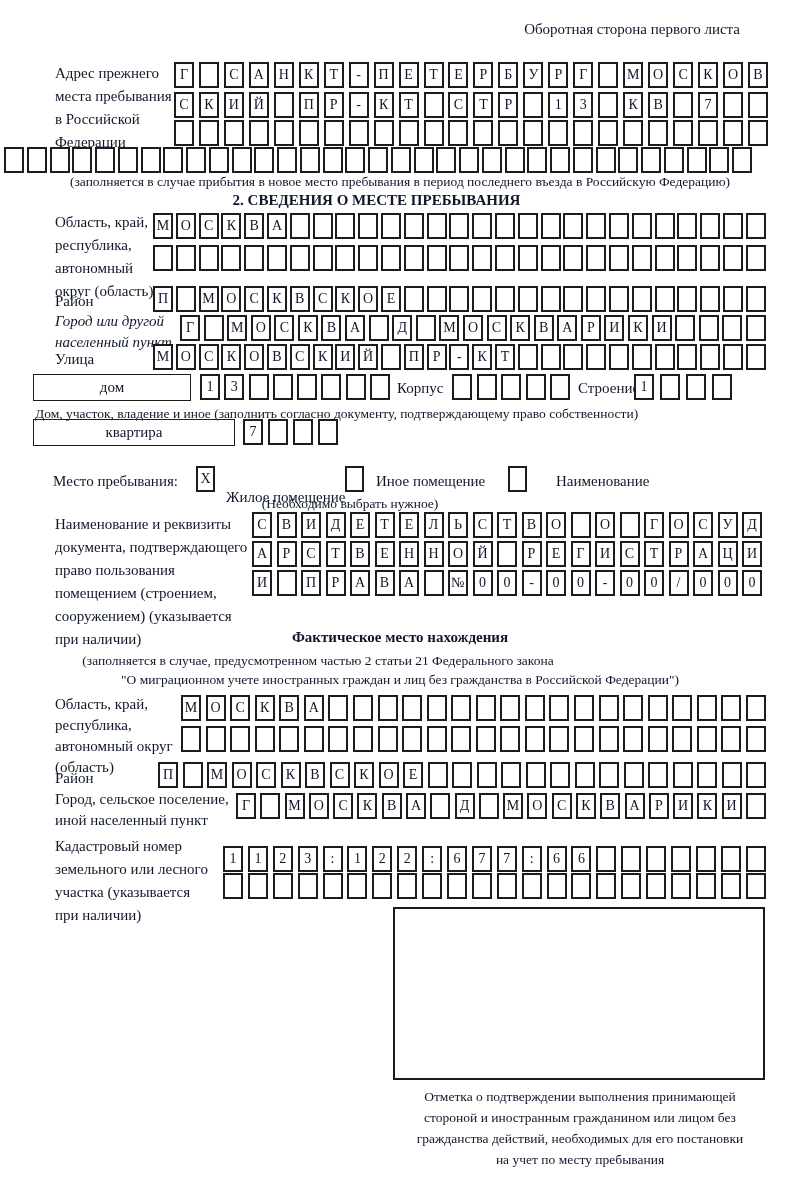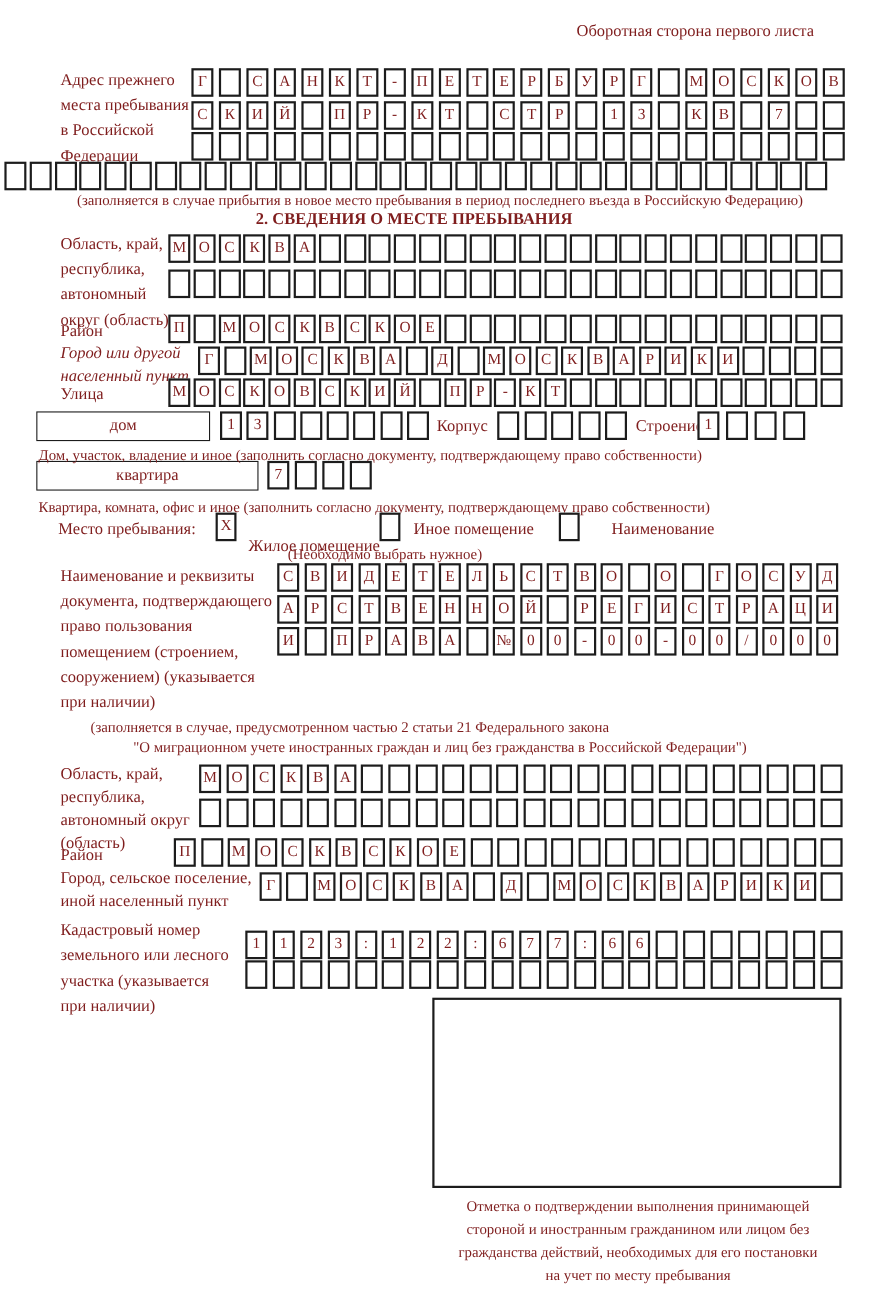--- a/index.html
+++ b/index.html
@@ -1,18 +1,18 @@
 <!DOCTYPE html>
 <html><head>
 <meta charset="utf-8">
 <style>
   html,body{margin:0;padding:0;background:#fff;}
   .sheet{
     position:relative;width:800px;height:1180px;background:#fff;
-    font-family:"Liberation Serif","DejaVu Serif",serif;color:#7f1d1d;
+    font-family:"Liberation Serif","DejaVu Serif",serif;color:#0f172a;
     overflow:hidden;
   }
   .abs{position:absolute;}
   .label{font-size:15px;line-height:23px;white-space:pre-line;}
   .label.tight{line-height:21px;}
   .caption{font-size:13.5px;line-height:21px;}
   .center{text-align:center;}
   .bold{font-weight:bold;}
   .cellrow{display:flex;justify-content:space-between;height:26px;}
   .cell{
@@ -341,21 +341,20 @@
     </div>
   <div class="abs bigbox" style="top:419px;left:33px;width:202px;">квартира</div>
 
   <div class="abs caption" style="top:403px;left:35px;">Дом, участок, владение и иное (заполнить согласно документу, подтверждающему право собственности)</div>
   <div class="abs cellrow" style="top:419px;left:243px;width:95px;">
       <span class="cell">7</span>
       <span class="cell"></span>
       <span class="cell"></span>
       <span class="cell"></span>
     </div>
-  <div class="abs caption" style="top:450px;left:35px;">Квартира, комната, офис и иное (заполнить согласно документу, подтверждающему право собственности)</div>
 
   <div class="abs label" style="top:470px;left:37px;margin-left:16px;">Место пребывания:</div>
   <div class="abs checkbox" style="top:466px;left:196px;">X</div>
   <div class="abs label" style="top:470px;left:226px;margin-top:16px;">Жилое помещение</div>
   <div class="abs checkbox" style="top:466px;left:345px;"></div>
   <div class="abs label" style="top:470px;left:376px;">Иное помещение</div>
   <div class="abs checkbox" style="top:466px;left:508px;"></div>
   <div class="abs label" style="top:470px;left:556px;">Наименование</div>
   <div class="abs caption center" style="top:493px;left:150px;width:400px;">(Необходимо выбрать нужное)</div>
 
@@ -428,20 +427,21 @@
       <span class="cell">0</span>
       <span class="cell">-</span>
       <span class="cell">0</span>
       <span class="cell">0</span>
       <span class="cell">/</span>
       <span class="cell">0</span>
       <span class="cell">0</span>
       <span class="cell">0</span>
     </div>
 
+  <div class="abs label bold center" style="top:626px;left:0;width:800px;">Фактическое место нахождения</div>
   <div class="abs caption center" style="top:650px;left:0;width:636px;">(заполняется в случае, предусмотренном частью 2 статьи 21 Федерального закона</div>
   <div class="abs caption center" style="top:669px;left:0;width:800px;">"О миграционном учете иностранных граждан и лиц без гражданства в Российской Федерации")</div>
 
   <div class="abs label tight" style="top:694px;left:55px;">Область, край,
 республика,
 автономный округ
 (область)</div>
   <div class="abs cellrow" style="top:695px;left:181px;width:585px;">
       <span class="cell">М</span>
       <span class="cell">О</span>

